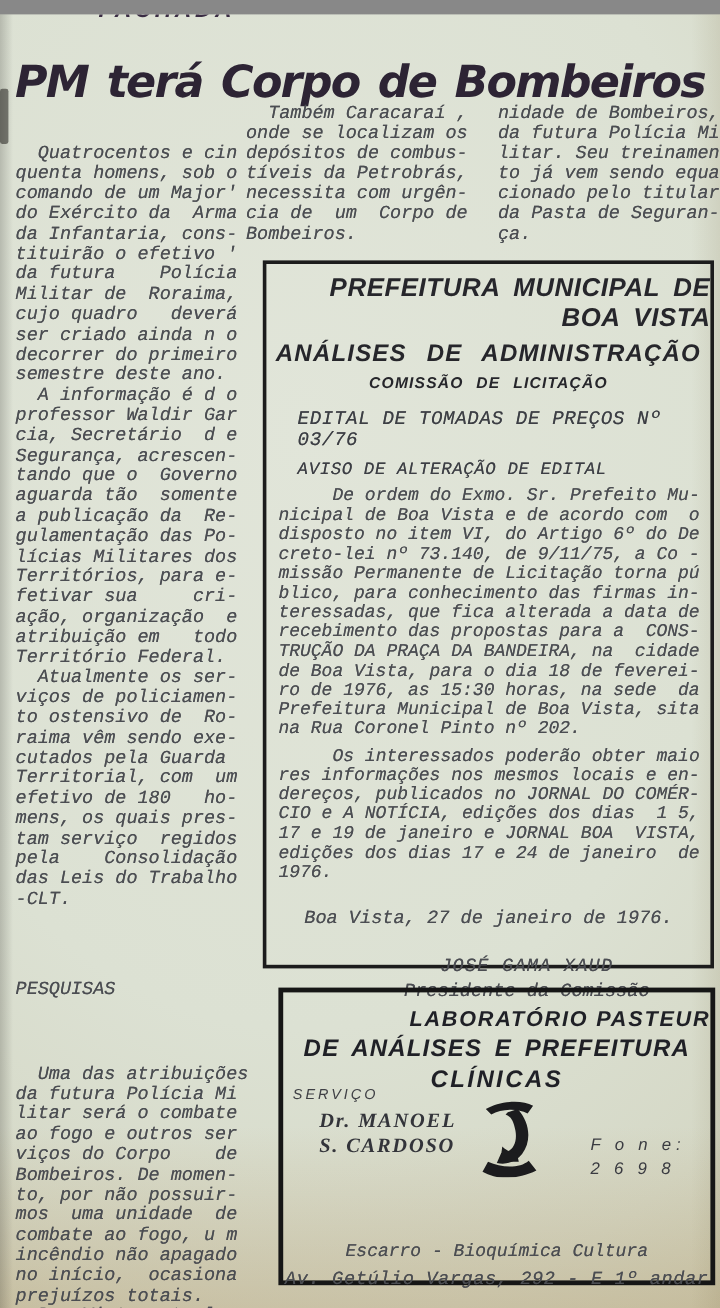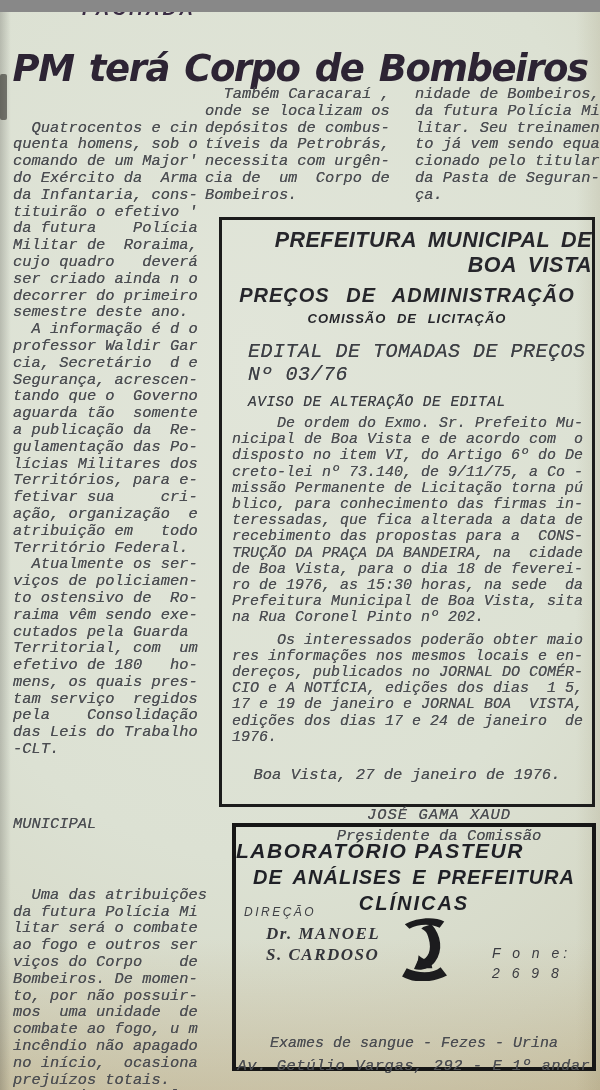--- a/index.html
+++ b/index.html
@@ -31,29 +31,29 @@
   .col{position:absolute;font-size:15.4px;line-height:16.8px;}
   .col1{left:13px;top:74px;width:204px;}
   .col2{left:205px;top:74px;width:192px;}
   .col3{left:415px;top:74px;width:190px;}
   .sect-head{margin:25px 0 20px 0;font-size:15.4px;}
   
   .edital-box{position:absolute;left:219px;top:205px;width:370px;height:584px;border:3px solid #1c1c1c;}
   .ed-org{margin-top:8px;text-align:right;font-weight:bold;font-size:21.5px;letter-spacing:0.5px;word-spacing:5px;color:#26262b;}
   .ed-dept{margin-top:6px;text-align:center;font-weight:bold;font-size:20px;letter-spacing:1px;word-spacing:10px;color:#26262b;}
   .ed-comm{margin-top:4px;text-align:center;font-weight:bold;font-size:13px;letter-spacing:1px;word-spacing:6px;color:#26262b;}
-  .ed-no{margin:14px 0 0 26px;font-size:20px;letter-spacing:0.5px;color:#3c3e44;}
+  .ed-no{margin:14px 0 0 26px;font-size:16px;letter-spacing:0.5px;color:#3c3e44;}
   .ed-notice{margin:8px 0 0 26px;font-size:14.5px;letter-spacing:0.5px;color:#3c3e44;}
   .ed-body{margin:6px 8px 0 10px;font-size:15px;line-height:16.2px;}
   .ed-date{margin-top:20px;text-align:center;font-size:15.5px;}
   .ed-signer{margin-top:22px;text-align:center;font-size:15.5px;letter-spacing:1px;position:relative;left:32px;}
   .ed-signer-title{margin-top:3px;text-align:center;font-size:15.5px;position:relative;left:32px;}
   
   .ad-box{position:absolute;left:232px;top:811px;width:356px;height:240px;border:4px solid #161616;}
-  .ad-t1{margin-top:12px;text-align:left;font-weight:bold;font-size:21px;letter-spacing:1.5px;color:#1f2026;}
+  .ad-t1{margin-top:12px;text-align:right;font-weight:bold;font-size:18px;letter-spacing:1.5px;color:#1f2026;}
   .ad-t2{margin-top:3px;text-align:center;font-weight:bold;font-size:20px;letter-spacing:1px;word-spacing:4px;color:#1f2026;}
   .ad-t3{margin-top:3px;text-align:center;font-weight:bold;font-size:20px;letter-spacing:2px;color:#1f2026;}
   .ad-dir{position:absolute;left:8px;top:78px;font-size:12px;letter-spacing:2.5px;color:#3f4045;}
   .ad-doc{position:absolute;left:30px;top:96px;font-family:"Liberation Serif",serif;font-weight:bold;font-size:17px;line-height:21px;letter-spacing:1.5px;color:#33343a;}
   .ad-icon{position:absolute;left:158px;top:88px;width:62px;height:66px;}
   .ad-fone{position:absolute;left:256px;top:116px;font-size:14px;line-height:20px;letter-spacing:4px;color:#3a3b41;}
   .ad-services{position:absolute;left:0;top:162px;width:100%;text-align:center;font-size:15px;line-height:22px;}
   .ad-addr{position:absolute;left:0;top:230px;width:100%;text-align:center;font-size:15.5px;letter-spacing:0.5px;}
   
   .strip{position:absolute;left:56px;top:1080px;width:156px;height:10px;background:#141418;transform:rotate(-0.4deg);border-radius:1px;}
@@ -103,21 +103,21 @@
 to ostensivo de  Ro-
 raima vêm sendo exe-
 cutados pela Guarda
 Territorial, com  um
 efetivo de 180   ho-
 mens, os quais pres-
 tam serviço  regidos
 pela    Consolidação
 das Leis do Trabalho
 -CLT.</div>
-    <div class="sect-head">MUNICIPAL</div>
+    <div class="sect-head">PESQUISAS</div>
     <div>  Uma das atribuições
 da futura Polícia Mi
 litar será o combate
 ao fogo e outros ser
 viços do Corpo    de
 Bombeiros. De momen-
 to, por não possuir-
 mos  uma unidade  de
 combate ao fogo, u m
 incêndio não apagado
@@ -141,21 +141,21 @@
   <div class="col col3 mono">nidade de Bombeiros,
 da futura Polícia Mi
 litar. Seu treinamen
 to já vem sendo equa
 cionado pelo titular
 da Pasta de Seguran-
 ça.</div>
 
   <div class="edital-box">
     <div class="ed-org">PREFEITURA MUNICIPAL DE BOA VISTA</div>
-    <div class="ed-dept">PREÇOS DE ADMINISTRAÇÃO</div>
+    <div class="ed-dept">ANÁLISES DE ADMINISTRAÇÃO</div>
     <div class="ed-comm">COMISSÃO DE LICITAÇÃO</div>
     <div class="ed-no mono">EDITAL DE TOMADAS DE PREÇOS Nº 03/76</div>
     <div class="ed-notice mono">AVISO DE ALTERAÇÃO DE EDITAL</div>
     <div class="ed-body mono">     De ordem do Exmo. Sr. Prefeito Mu-
 nicipal de Boa Vista e de acordo com  o
 disposto no item VI, do Artigo 6º do De
 creto-lei nº 73.140, de 9/11/75, a Co -
 missão Permanente de Licitação torna pú
 blico, para conhecimento das firmas in-
 teressadas, que fica alterada a data de
@@ -174,41 +174,40 @@
 1976.</div>
     <div class="ed-date mono">Boa Vista, 27 de janeiro de 1976.</div>
     <div class="ed-signer mono">JOSÉ GAMA XAUD</div>
     <div class="ed-signer-title mono">Presidente da Comissão</div>
   </div>
 
   <div class="ad-box">
     <div class="ad-t1">LABORATÓRIO PASTEUR</div>
     <div class="ad-t2">DE ANÁLISES E PREFEITURA</div>
     <div class="ad-t3">CLÍNICAS</div>
-    <div class="ad-dir">DIREÇÃO</div>
+    <div class="ad-dir">SERVIÇO</div>
     <div class="ad-doc">
       <div>Dr. MANOEL</div>
       <div>S. CARDOSO</div>
     </div>
     <div class="ad-icon">
       <svg viewBox="0 0 64 72" width="62" height="66" aria-hidden="true">
         <g fill="#1c1c1e">
           <path d="M10 10 C22 3 42 1 53 7 L48 14 C38 9 24 10 15 15 Z"></path>
           <path d="M30 13 L39 10 C50 22 52 39 43 51 C37 59 27 61 20 59 L24 50 C33 50 39 42 37 30 C35 20 33 17 28 15 Z"></path>
           <path d="M25 44 C29 48 34 50 38 49 L40 58 L23 58 Z"></path>
           <path d="M12 58 C25 64 41 64 49 57 L56 66 C38 75 19 74 7 67 Z"></path>
         </g>
       </svg>
     </div>
     <div class="ad-fone">
       <div>F o n e:</div>
       <div>2 6 9 8</div>
     </div>
     <div class="ad-services mono">
-      <div>Exames de sangue - Fezes - Urina</div>
       <div>Escarro - Bioquímica Cultura</div>
       
     </div>
     <div class="ad-addr mono">Av. Getúlio Vargas, 292 - E 1º andar</div>
   </div>
 
   <div class="strip"></div>
 
 </div>
 

